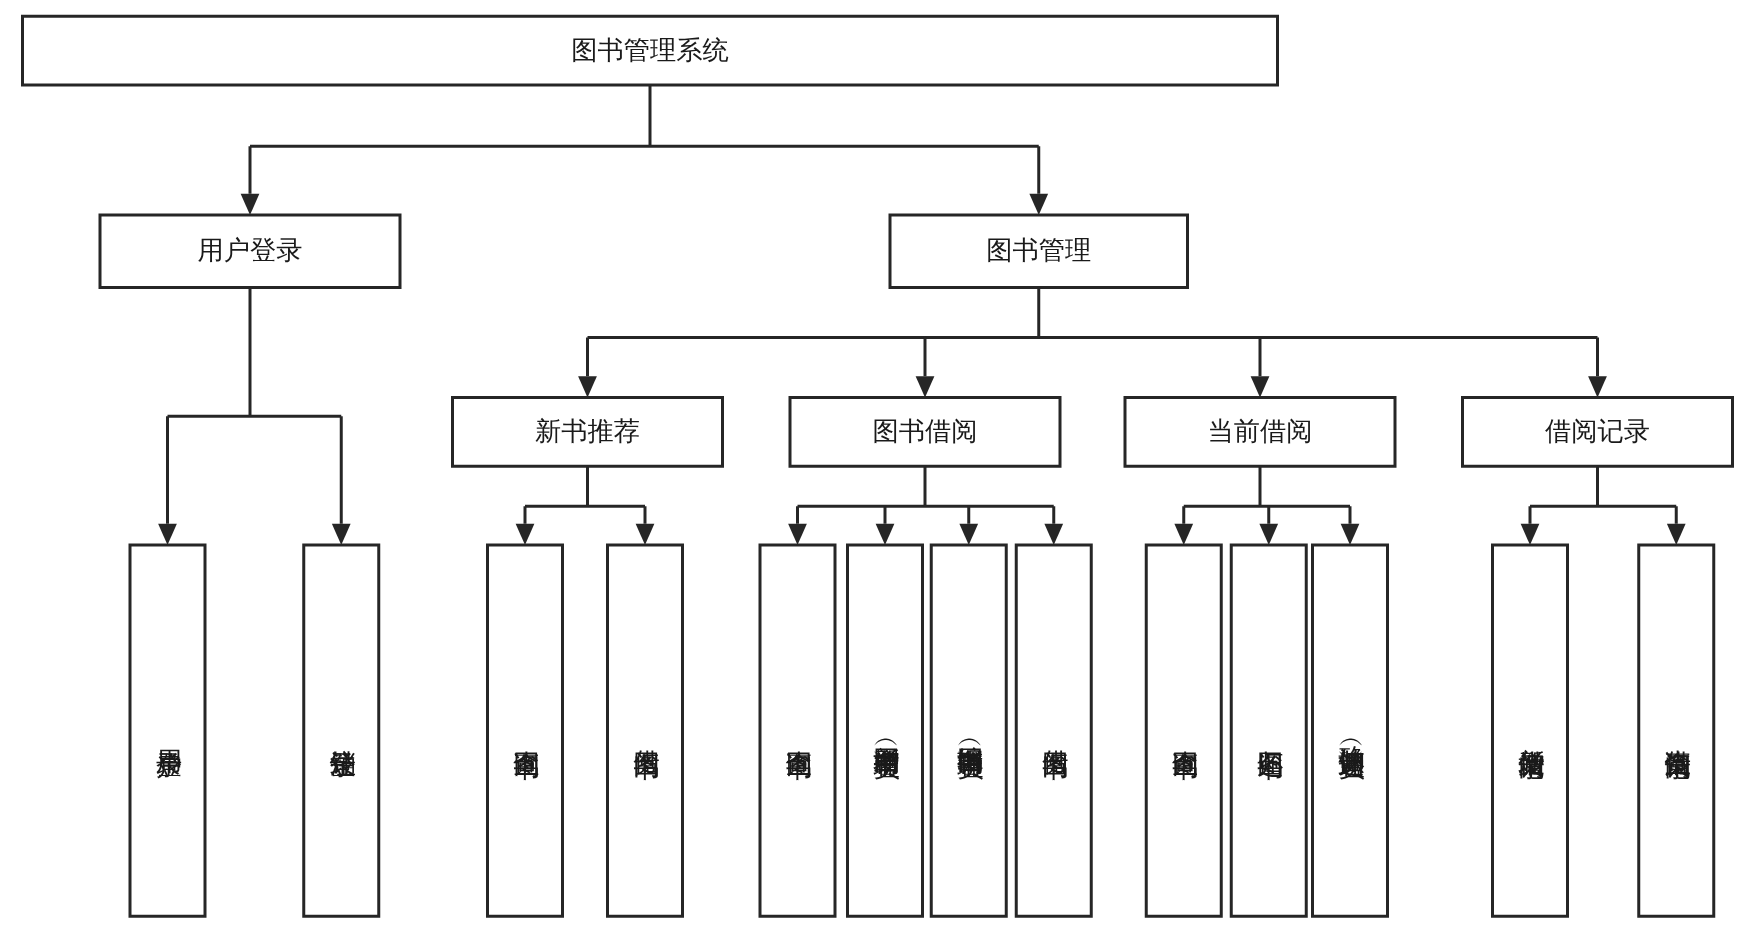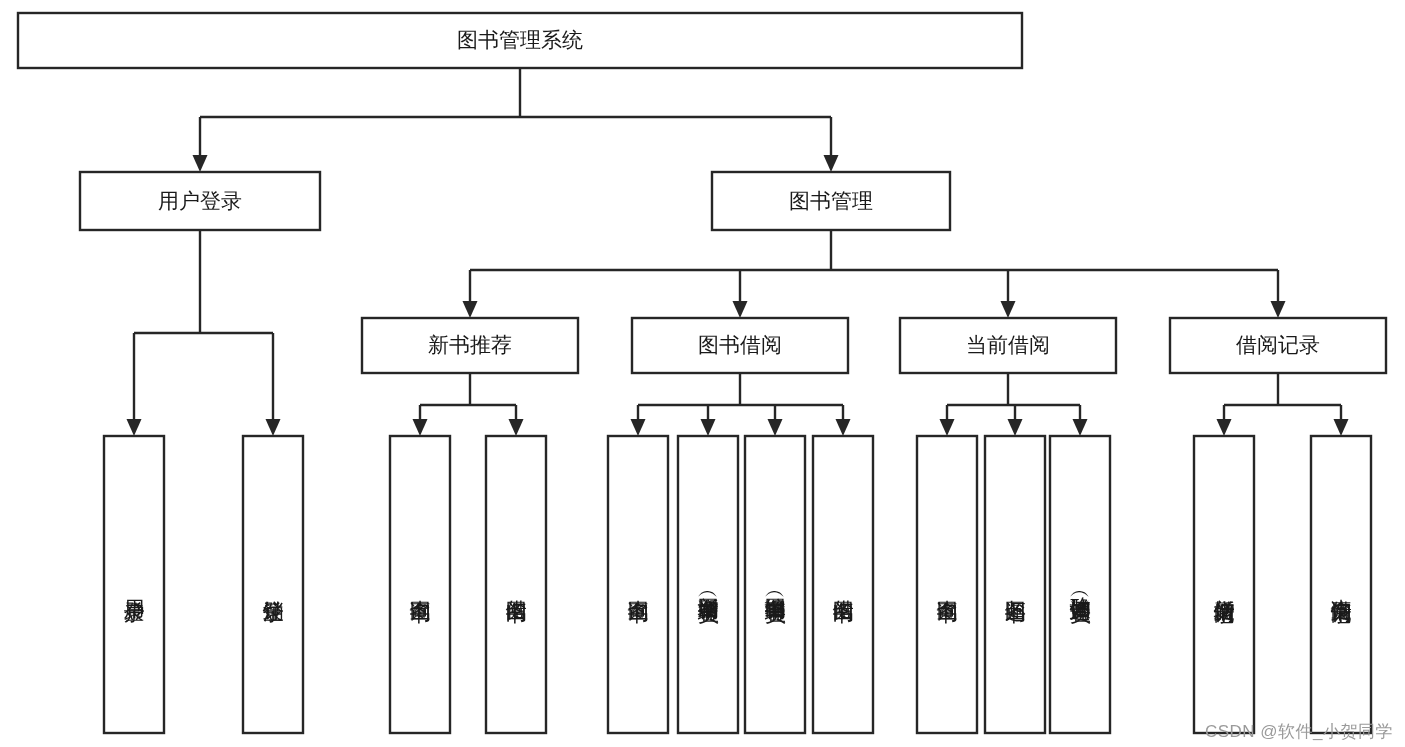--- a/index.html
+++ b/index.html
@@ -178,14 +178,13 @@
       <div class="node-label-v" style="left: 678px; top: 436px; width: 60px; height: 297px;">新增图书（管理员）</div>
       <div class="node-label-v" style="left: 745px; top: 436px; width: 60px; height: 297px;">编辑图书（管理员）</div>
       <div class="node-label-v" style="left: 813px; top: 436px; width: 60px; height: 297px;">借阅图书</div>
       <div class="node-label-v" style="left: 917px; top: 436px; width: 60px; height: 297px;">查询图书</div>
       <div class="node-label-v" style="left: 985px; top: 436px; width: 60px; height: 297px;">归还图书</div>
       <div class="node-label-v" style="left: 1050px; top: 436px; width: 60px; height: 297px;">确认归还（管理员）</div>
       <div class="node-label-v" style="left: 1194px; top: 436px; width: 60px; height: 297px;">新增借阅记录</div>
       <div class="node-label-v" style="left: 1311px; top: 436px; width: 60px; height: 297px;">查询借阅记录</div>
     </div>
 
-  <div class="watermark">CSDN @软件_小贺同学</div>
 </div>
 
 </body></html>

